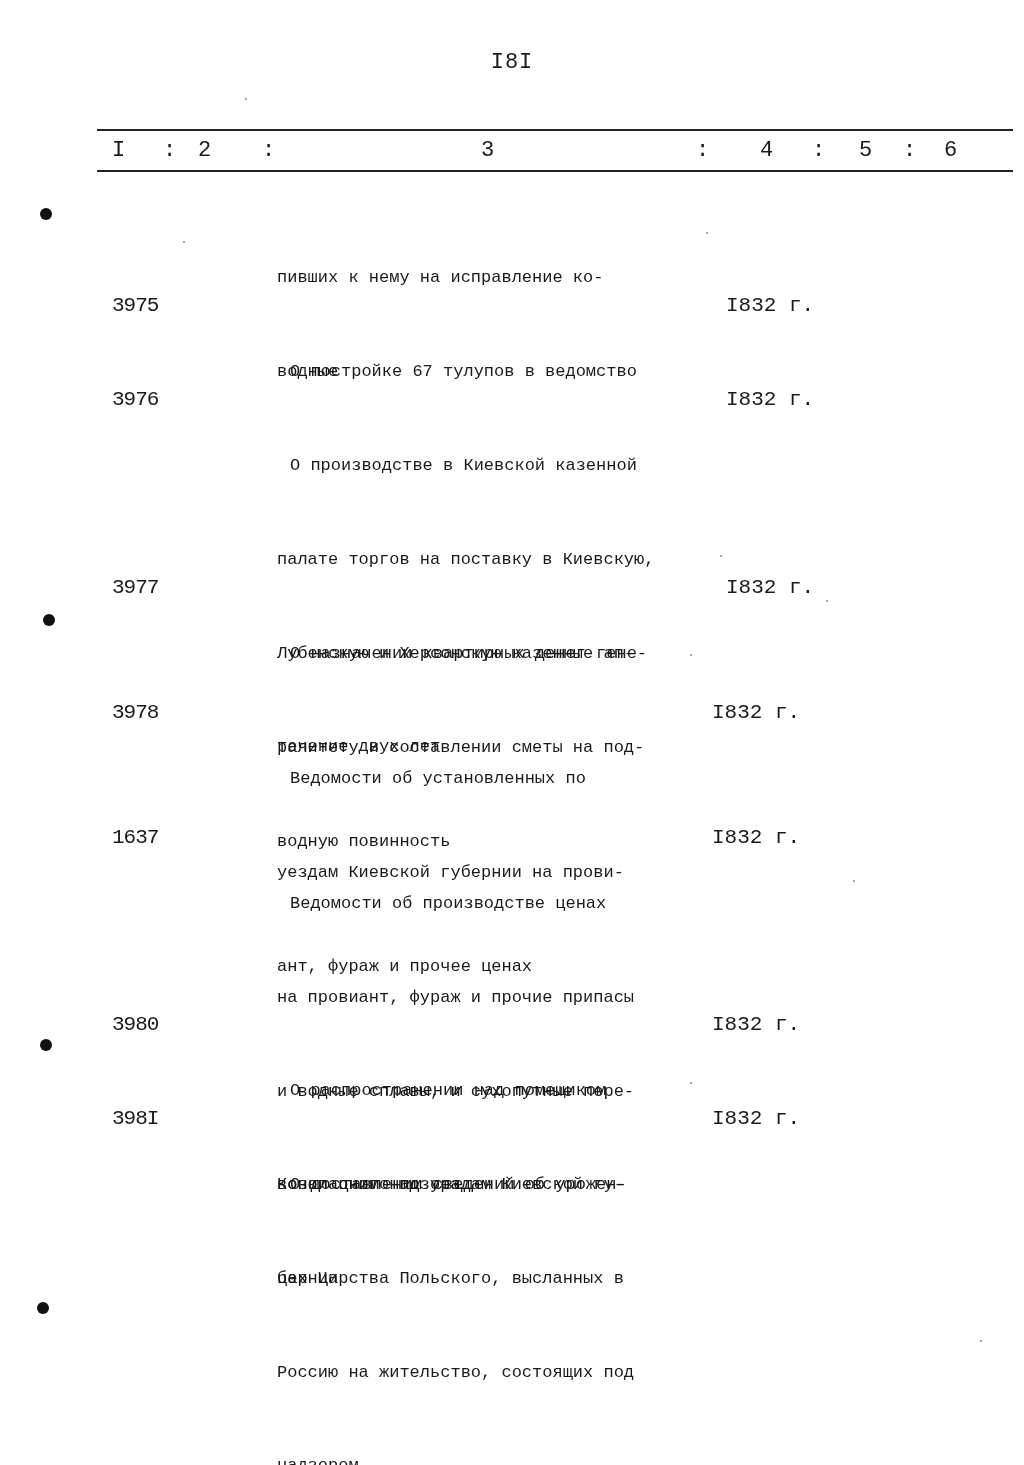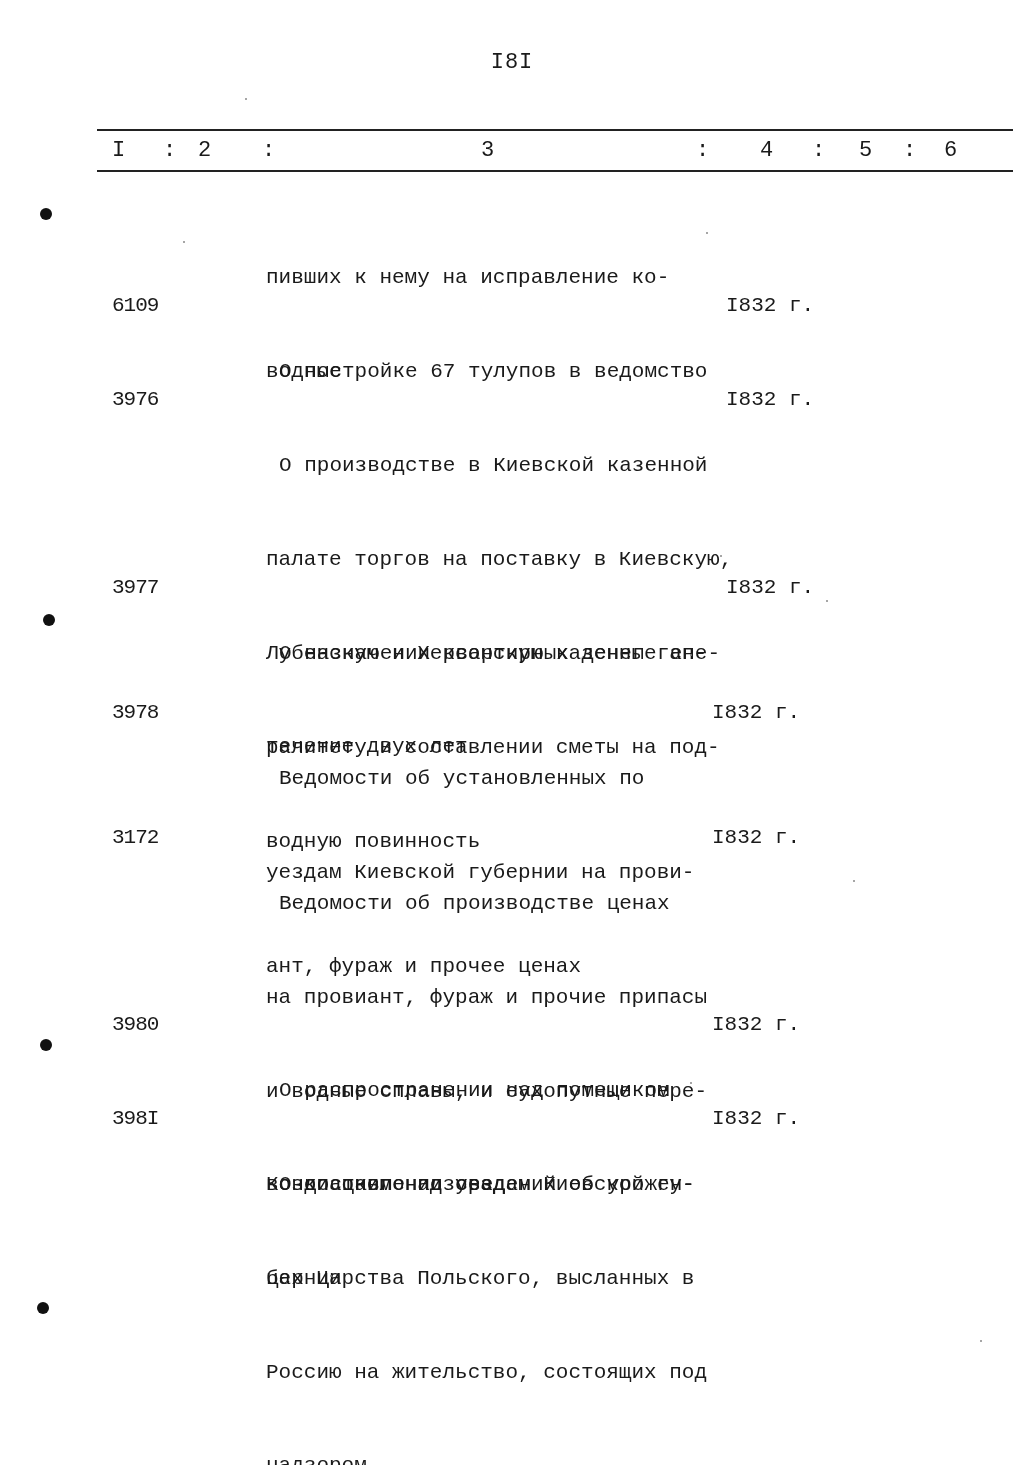--- a/index.html
+++ b/index.html
@@ -44,22 +44,22 @@
       width: 1024px;
     }
     .entry-num {
       position: absolute;
       left: 112px;
       font-size: 21px;
       letter-spacing: -1px;
     }
     .entry-lines {
       position: absolute;
-      left: 266px;
-      font-size: 21px;
+      left: 277px;
+      font-size: 17px;
       line-height: 31.2px;
       white-space: pre;
     }
     .entry-line.first { padding-left: 13px; }
     .entry-date {
       position: absolute;
       font-size: 21px;
       white-space: pre;
     }
     .punch-hole {
@@ -99,21 +99,21 @@
 <div class="rule bottom"></div>
 
 <div class="entry" style="top:200px">
   <div class="entry-lines">
     <div class="entry-line">пивших к нему на исправление ко-</div>
     <div class="entry-line">водные</div>
   </div>
 </div>
 
 <div class="entry" style="top:294px">
-  <span class="entry-num">6109</span>
+  <span class="entry-num">3975</span>
   <div class="entry-lines">
     <div class="entry-line first">О постройке 67 тулупов в ведомство</div>
   </div>
   <span class="entry-date" style="left:726px">I832 г.</span>
 </div>
 
 <div class="entry" style="top:388px">
   <span class="entry-num">3976</span>
   <div class="entry-lines">
     <div class="entry-line first">О производстве в Киевской казенной</div>
@@ -138,21 +138,21 @@
   <span class="entry-num">3978</span>
   <div class="entry-lines">
     <div class="entry-line first">Ведомости об установленных по</div>
     <div class="entry-line">уездам Киевской губернии на прови-</div>
     <div class="entry-line">ант, фураж и прочее ценах</div>
   </div>
   <span class="entry-date" style="left:712px">I832 г.</span>
 </div>
 
 <div class="entry" style="top:826px">
-  <span class="entry-num">3172</span>
+  <span class="entry-num">1637</span>
   <div class="entry-lines">
     <div class="entry-line first">Ведомости об производстве ценах</div>
     <div class="entry-line">на провиант, фураж и прочие припасы</div>
     <div class="entry-line">и водные сплавы, и сухопутные пере-</div>
     <div class="entry-line">возки оного по уездам Киевской гу-</div>
     <div class="entry-line">бернии</div>
   </div>
   <span class="entry-date" style="left:712px">I832 г.</span>
 </div>
 

